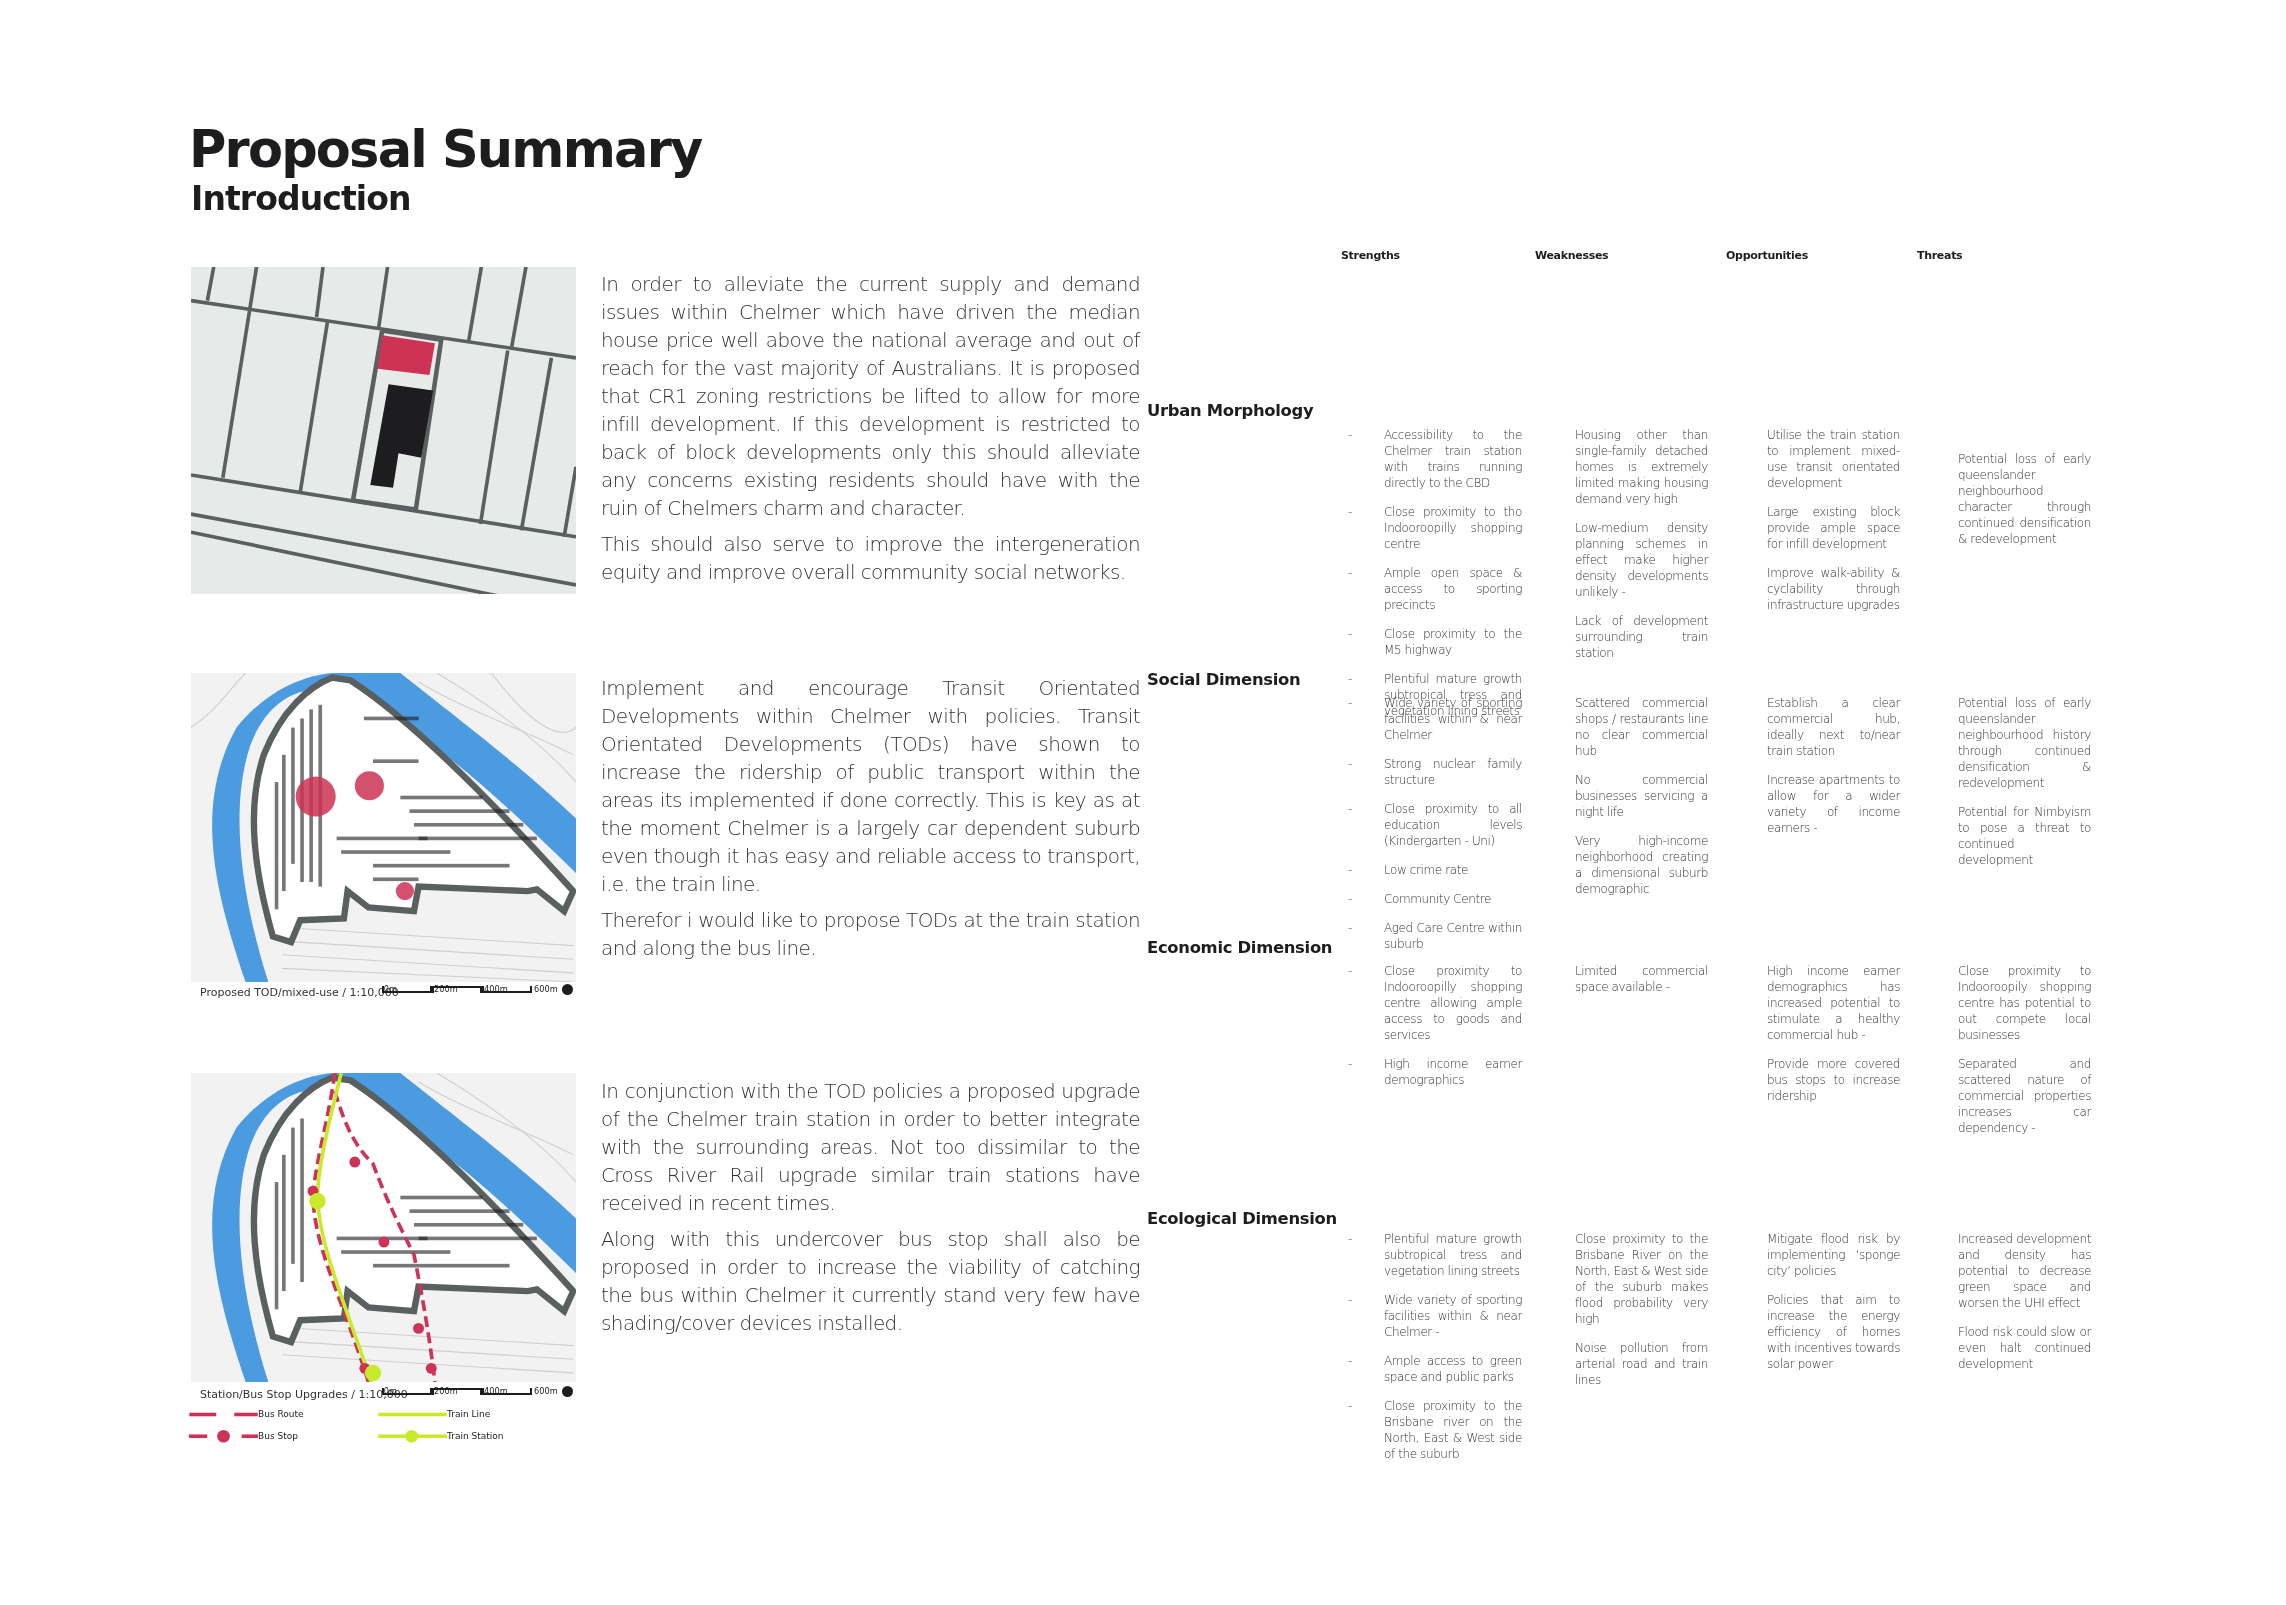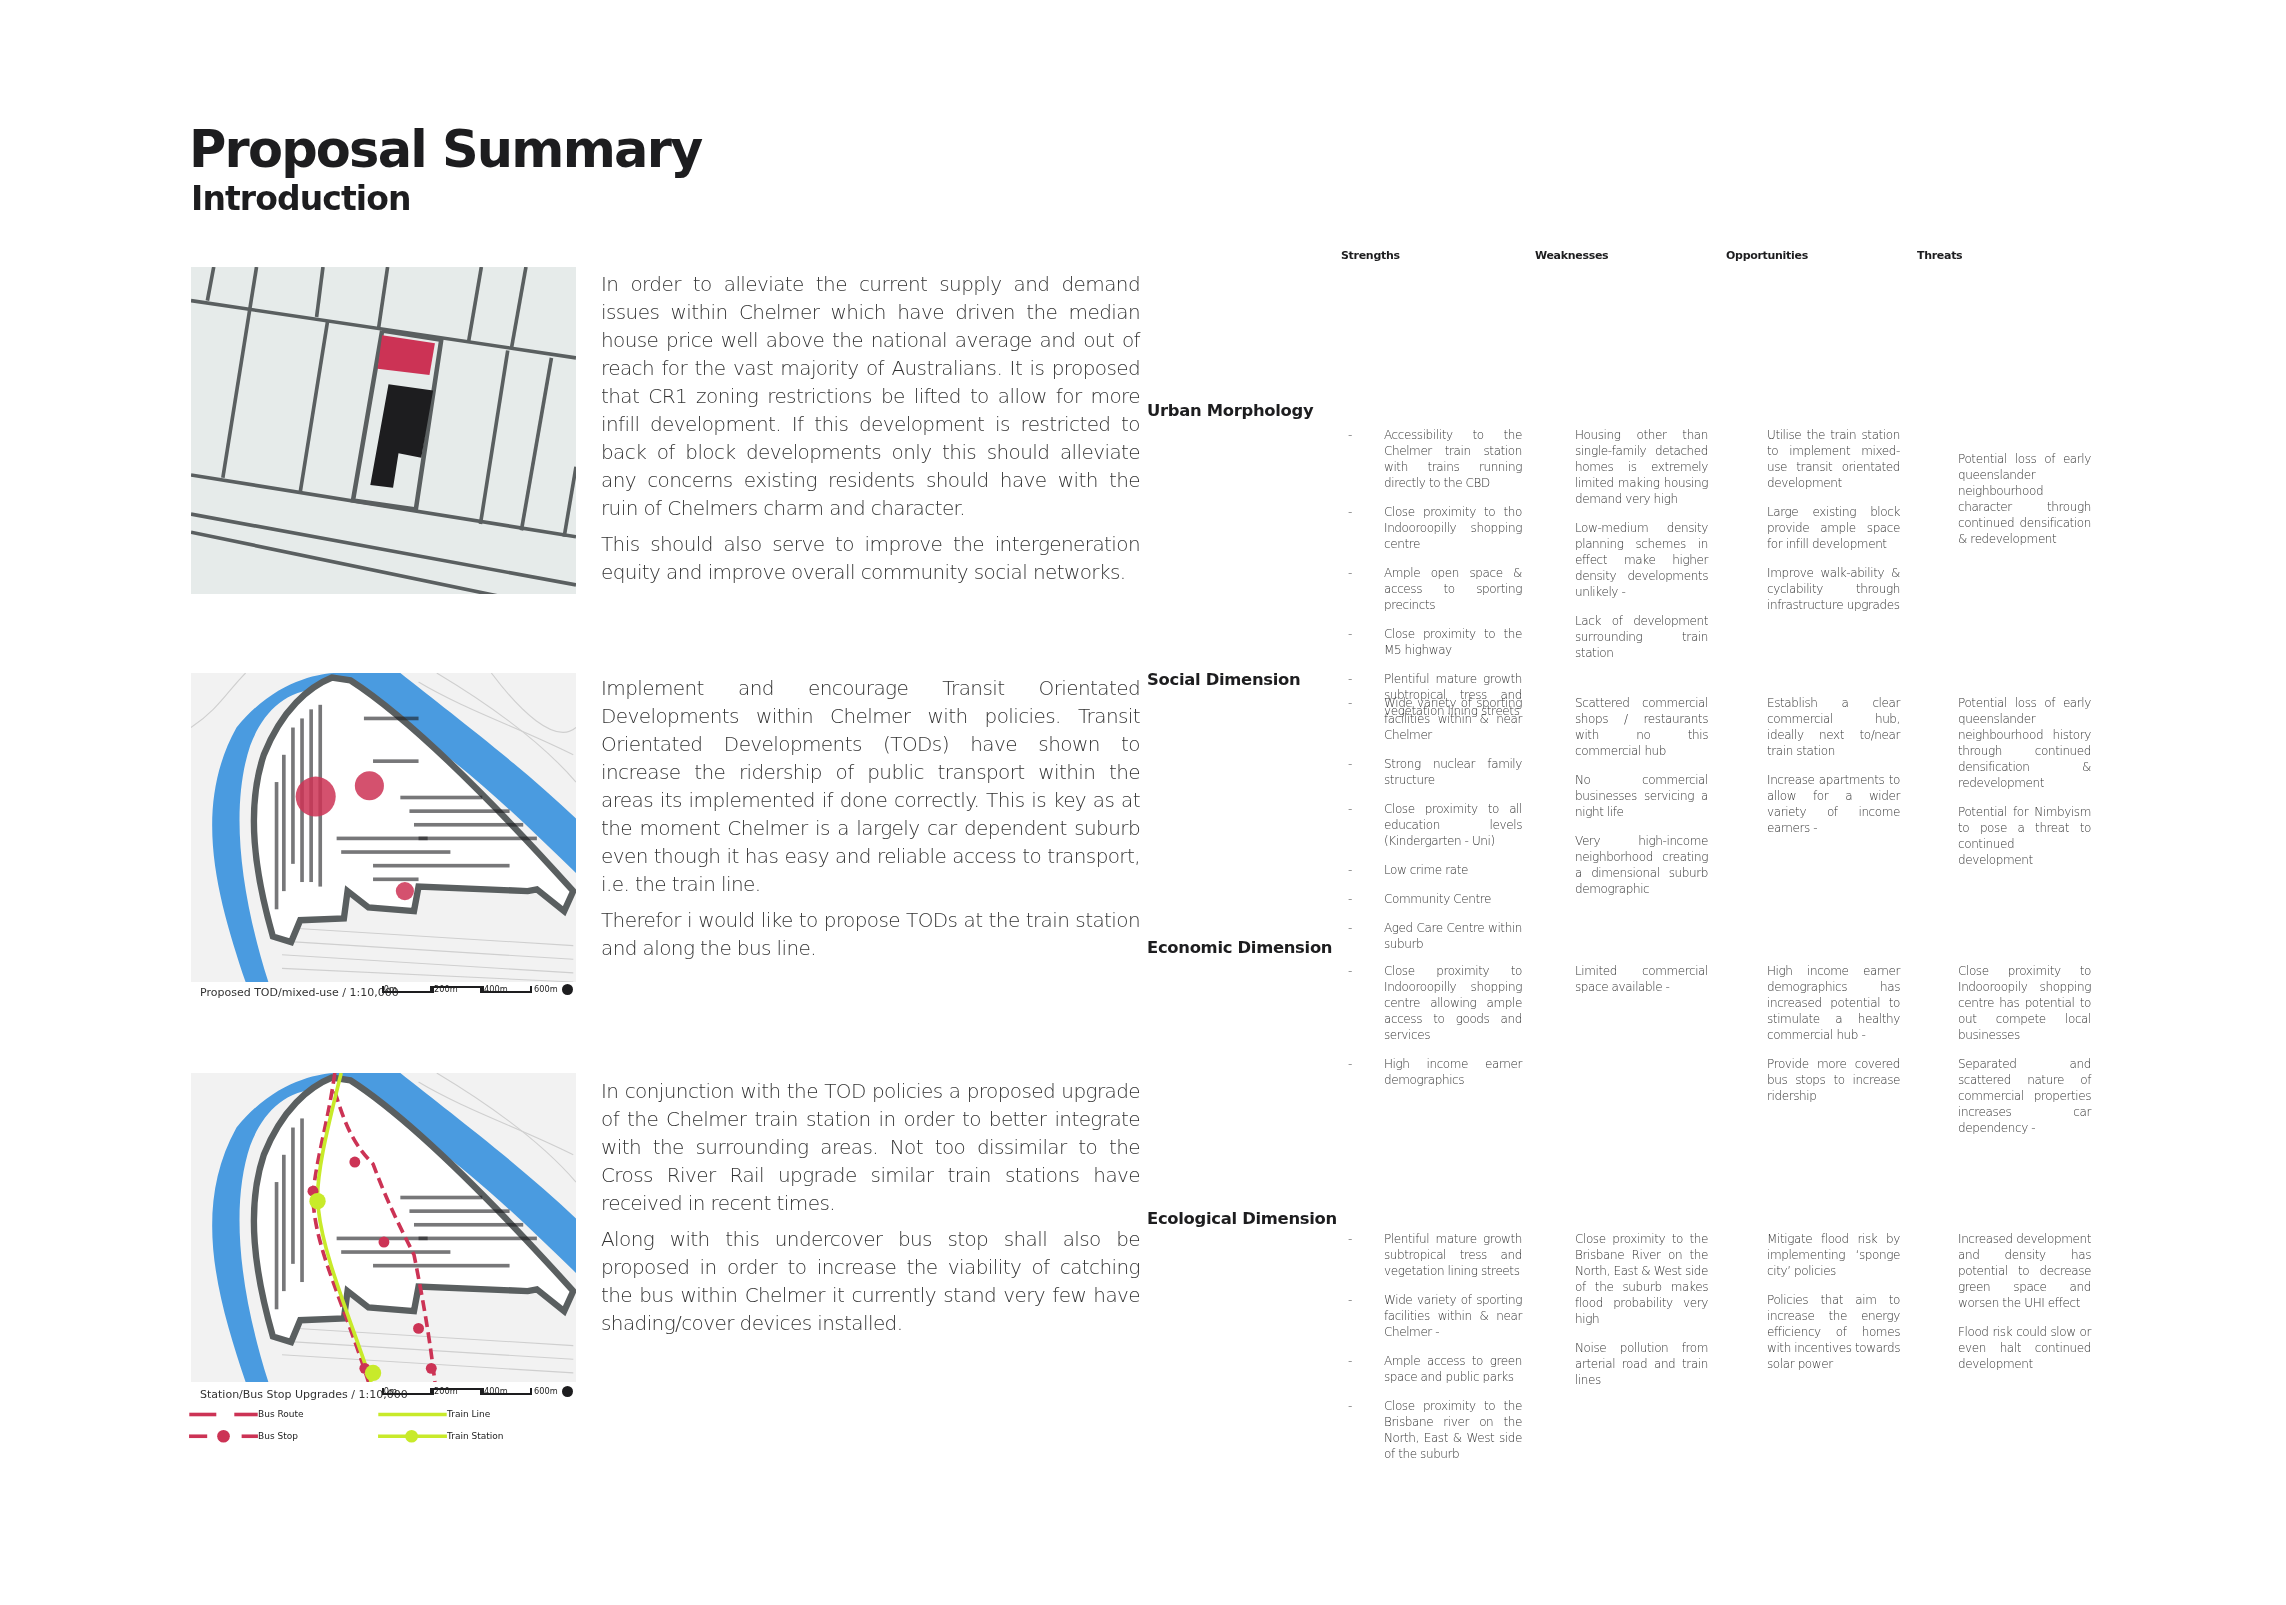--- a/index.html
+++ b/index.html
@@ -267,21 +267,21 @@
         <li>Wide variety of sporting facilities within &amp; near Chelmer</li>
         <li>Strong nuclear family structure</li>
         <li>Close proximity to all education levels (Kindergarten - Uni)</li>
         <li>Low crime rate</li>
         <li>Community Centre</li>
         <li>Aged Care Centre within suburb</li>
       </ul>
     </div>
     <div class="cell w" style="top: 682px;">
       <ul>
-        <li>Scattered commercial shops / restaurants with no this commercial hub</li>
+        <li>Scattered commercial shops / restaurants line no clear commercial hub</li>
         <li>No commercial businesses servicing a night life</li>
         <li>Very high-income neighborhood creating a dimensional suburb demographic</li>
       </ul>
     </div>
     <div class="cell o" style="top: 682px;">
       <ul>
         <li>Establish a clear commercial hub, ideally next to/near train station</li>
         <li>Increase apartments to allow for a wider variety of income earners -</li>
       </ul>
     </div>

